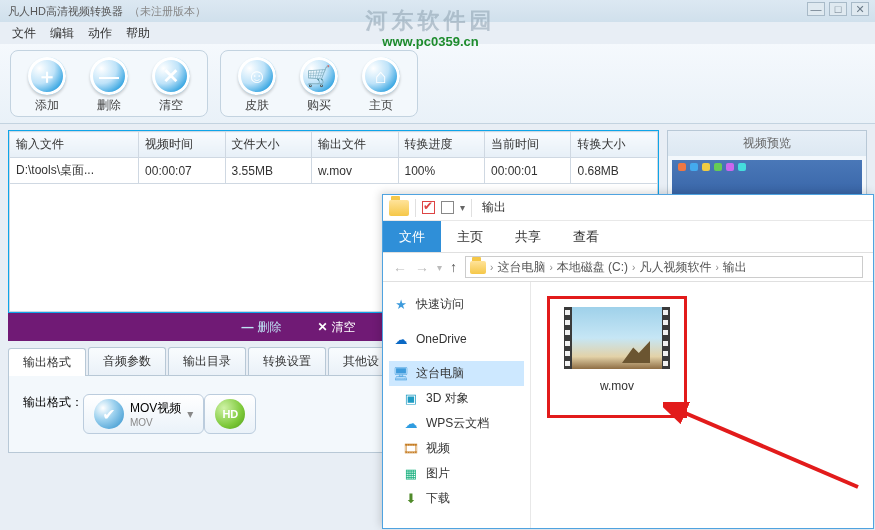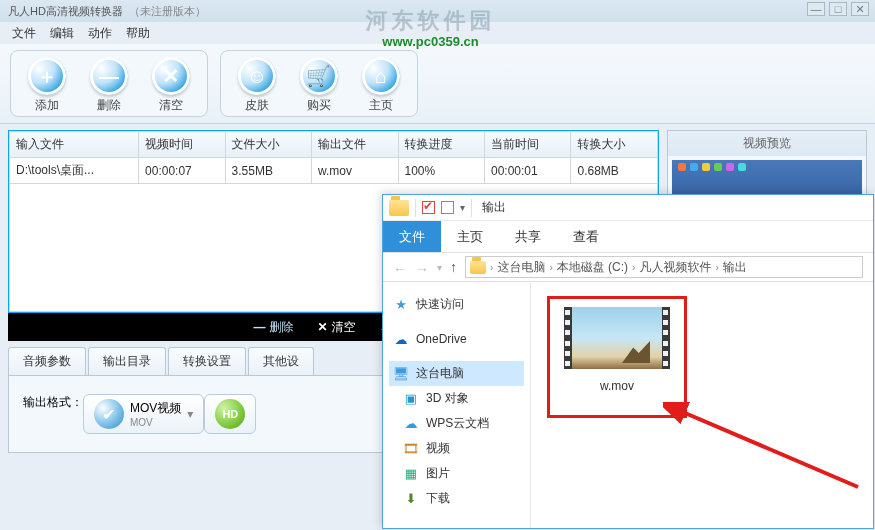--- a/index.html
+++ b/index.html
@@ -25,21 +25,21 @@
 .content { display: flex; padding: 6px 8px 0 8px; gap: 8px; }
 .left { flex: 1; }
 
 .table-wrap { border: 1px solid #0ea5e9; background: #fff; }
 table { width: 100%; border-collapse: collapse; font-size: 12px; }
 th, td { border: 1px solid #cfd8e2; padding: 4px 6px; text-align: left; }
 th { background: linear-gradient(#f7fbfe,#e7eff7); color: #333; font-weight: normal; height: 22px; }
 td { height: 20px; color: #333; }
 .emptyrows td { height: 128px; border-top: none; }
 
-.actbar { height: 28px; background: #000000; display: flex; align-items: center; justify-content: center; gap: 24px; color: #fff; font-size: 12px; margin-top: 0; }
+.actbar { height: 28px; background: #701a75; display: flex; align-items: center; justify-content: center; gap: 36px; color: #fff; font-size: 12px; margin-top: 0; }
 .actbar .disabled { color: #bfe2f4; }
 .actbar span.ico { margin-right: 4px; font-weight: bold; }
 
 .tabs { display: flex; margin-top: 6px; border-bottom: 1px solid #b8c8d6; }
 .tab { padding: 5px 14px; border: 1px solid #b8c8d6; border-bottom: none; background: linear-gradient(#f9fcfe,#eaf1f8); font-size: 12px; color: #333; margin-right: 2px; border-radius: 3px 3px 0 0; }
 .tab.active { background: #fff; position: relative; top: 1px; }
 
 .panel { border: 1px solid #b8c8d6; border-top: none; background: #f3f8fc; padding: 18px 14px; }
 .fmtline { display: flex; align-items: flex-start; font-size: 12px; }
 .fmtbox { border: 1px solid #bcd; border-radius: 6px; background: linear-gradient(#fff,#eaf2f9); padding: 4px 10px; display: flex; align-items: center; gap: 6px; font-size: 12px; }
@@ -185,20 +185,21 @@
       </tbody>
         </table>
     </div>
     <div class="actbar">
       <div class="disabled"><span class="ico">—</span><span>删除</span></div>
       <div><span class="ico">✕</span><span>清空</span></div>
       <div><span class="ico">↓</span><span>下移</span></div>
     </div>
 
     <div class="tabs">
+      <div class="tab active">输出格式</div>
       <div class="tab">音频参数</div>
       <div class="tab">输出目录</div>
       <div class="tab">转换设置</div>
       <div class="tab">其他设</div>
     </div>
     <div class="panel">
       <div class="fmtline">
         <span>输出格式：</span>
         <div class="fmtbox">
           <div class="fmticon mov">✔</div>

